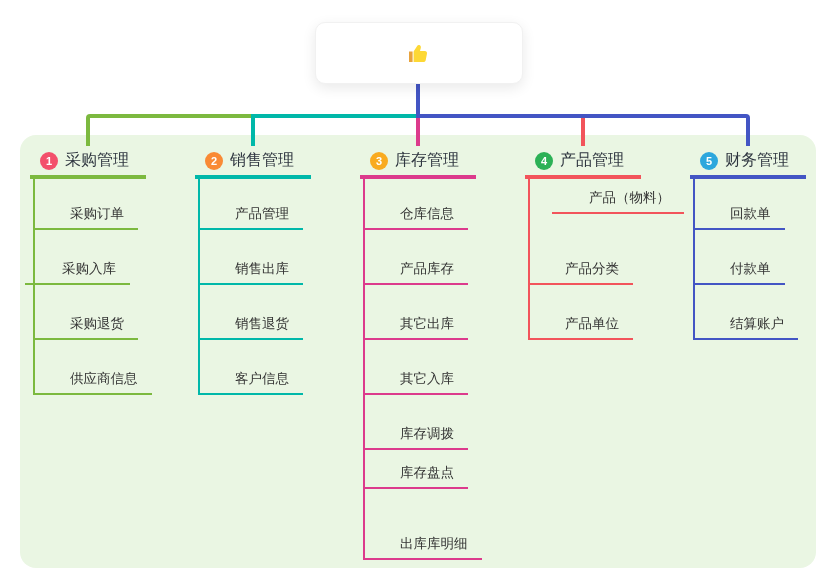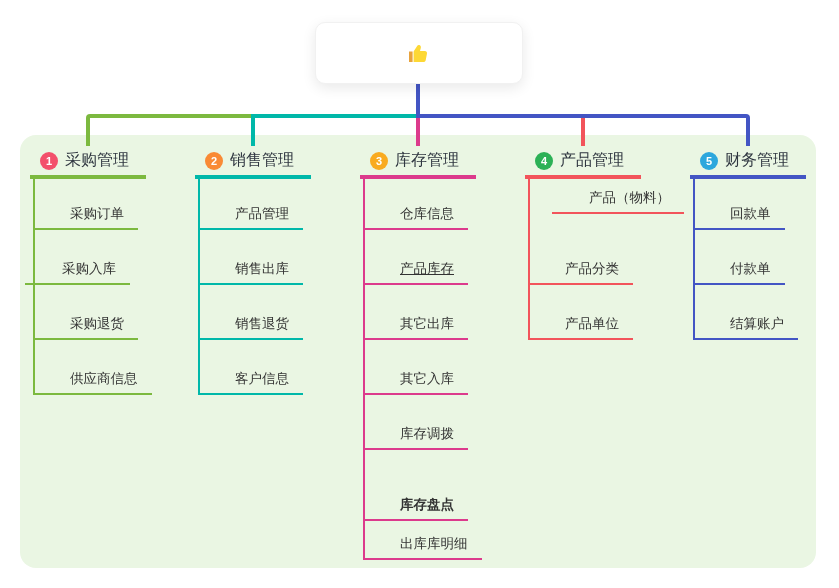--- a/index.html
+++ b/index.html
@@ -99,33 +99,33 @@
       </div>
       <div class="drop" style="left: 416px; top: 118px; height: 28px; background: rgb(220, 58, 140);"></div>
       <div class="cat" style="left: 360px; top: 146px; width: 116px; border-bottom-color: rgb(220, 58, 140);">
         <span class="badge" style="background: rgb(249, 171, 32);">3</span>
         <span>库存管理</span>
       </div>
       <div class="vline" style="left: 363px; top: 179px; height: 381px; background: rgb(220, 58, 140);"></div>
       <div class="child" style="left: 363px; top: 201px; border-bottom-color: rgb(220, 58, 140);">
         <span>仓库信息</span>
       </div>
-      <div class="child" style="left: 363px; top: 256px; border-bottom-color: rgb(220, 58, 140); text-decoration: underline;">
+      <div class="child" style="left: 363px; top: 256px; border-bottom-color: rgb(220, 58, 140);">
         <span>产品库存</span>
       </div>
       <div class="child" style="left: 363px; top: 311px; border-bottom-color: rgb(220, 58, 140);">
         <span>其它出库</span>
       </div>
       <div class="child" style="left: 363px; top: 366px; border-bottom-color: rgb(220, 58, 140);">
         <span>其它入库</span>
       </div>
       <div class="child" style="left: 363px; top: 421px; border-bottom-color: rgb(220, 58, 140);">
         <span>库存调拨</span>
       </div>
-      <div class="child" style="left: 363px; top: 492px; border-bottom-color: rgb(220, 58, 140); font-weight: bold;">
+      <div class="child" style="left: 363px; top: 460px; border-bottom-color: rgb(220, 58, 140);">
         <span>库存盘点</span>
       </div>
       <div class="child" style="left: 363px; top: 531px; border-bottom-color: rgb(220, 58, 140);">
         <span>出库库明细</span>
       </div>
       <div class="drop" style="left: 581px; top: 118px; height: 28px; background: rgb(242, 84, 91);"></div>
       <div class="cat" style="left: 525px; top: 146px; width: 116px; border-bottom-color: rgb(242, 84, 91);">
         <span class="badge" style="background: rgb(44, 177, 86);">4</span>
         <span>产品管理</span>
       </div>

